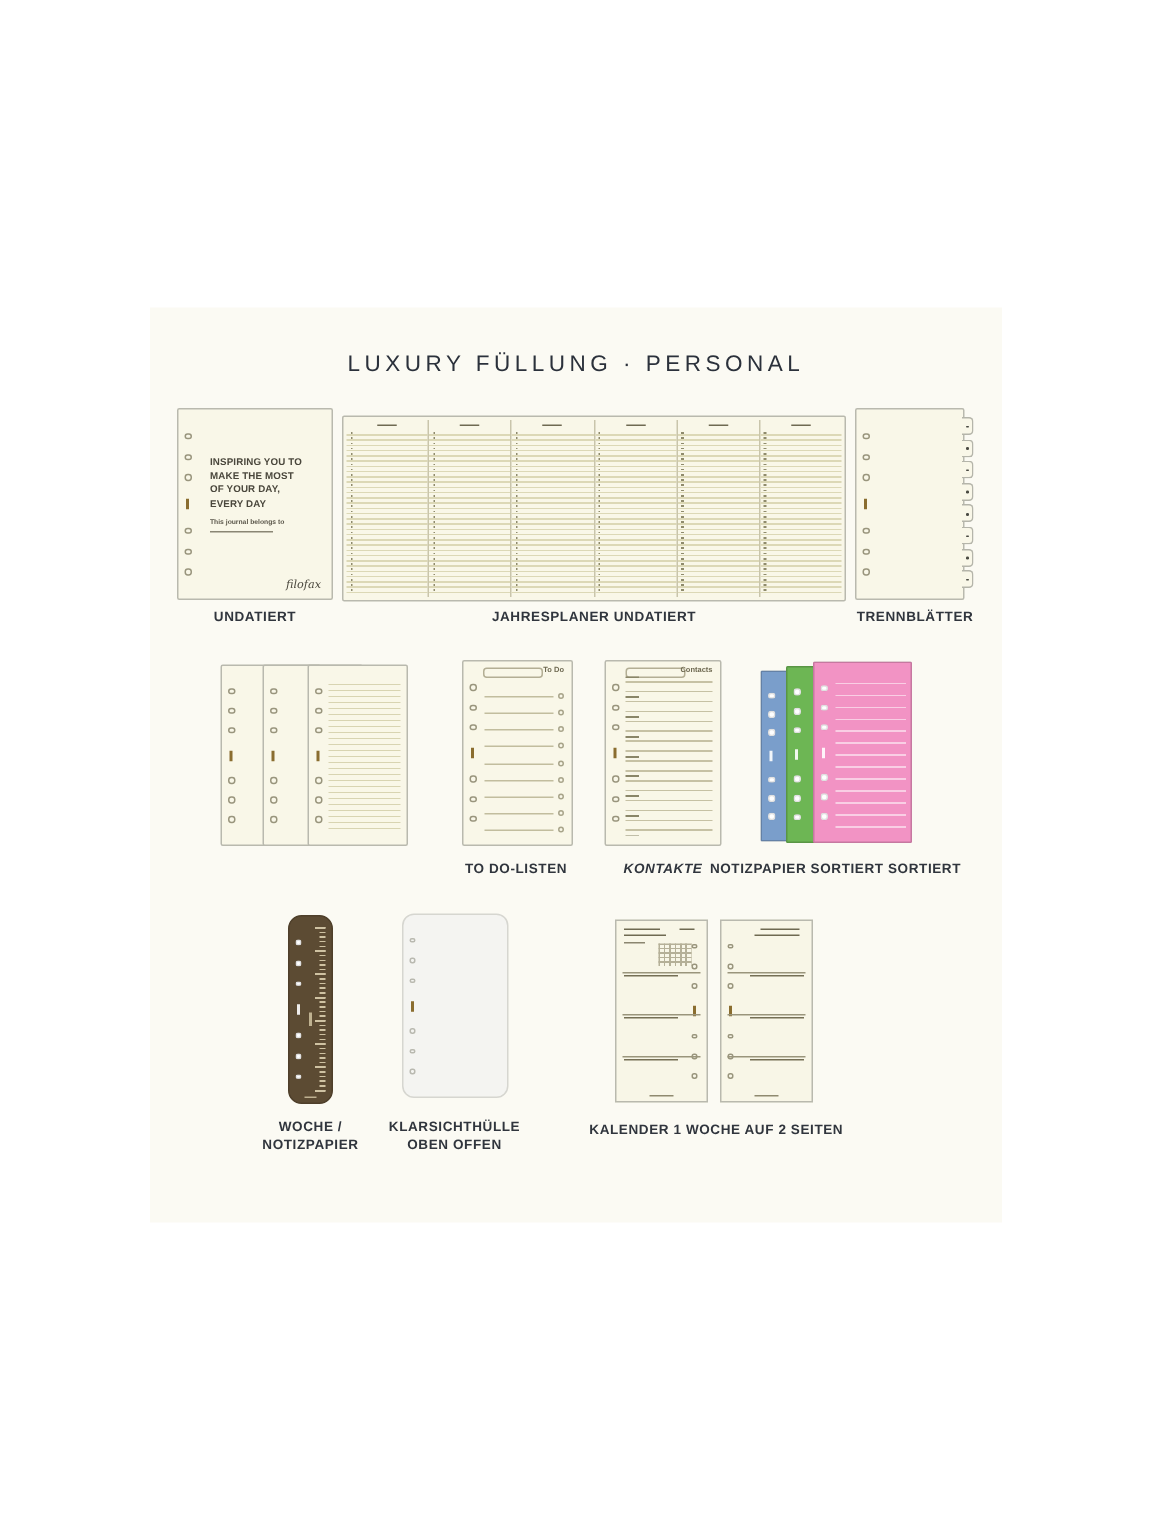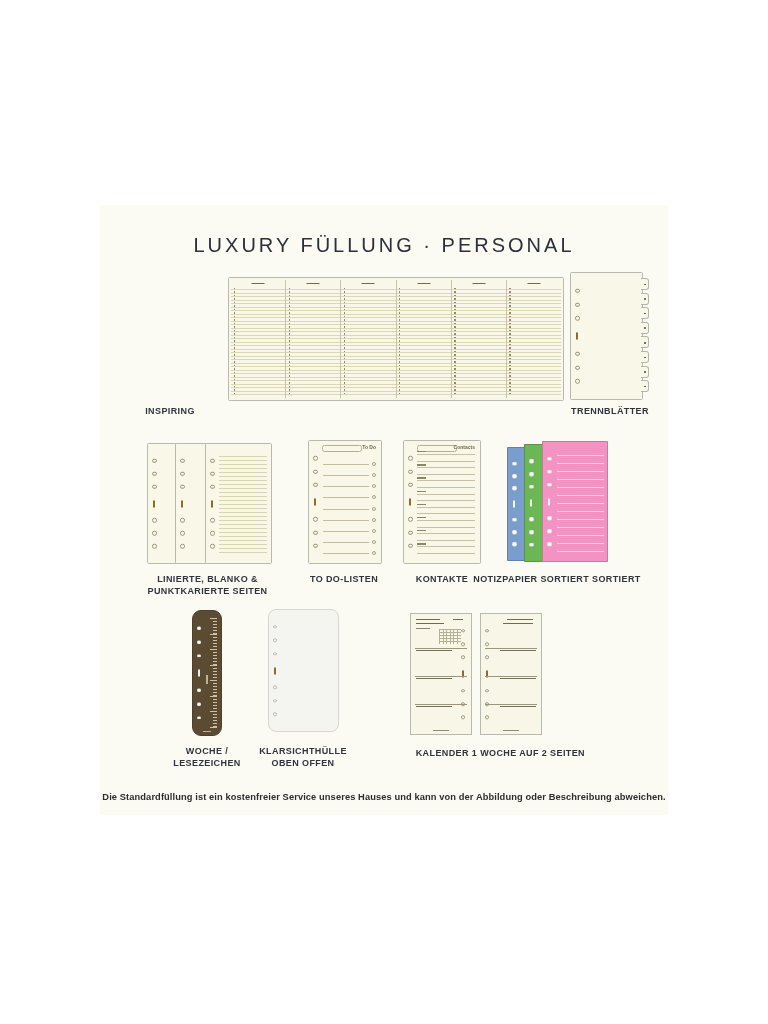--- a/index.html
+++ b/index.html
@@ -1,20 +1,20 @@
 <!DOCTYPE html>
 <html><head>
 <meta charset="utf-8">
 <style>
   html,body{margin:0;padding:0;}
   body{width:768px;height:1024px;background:#ffffff;position:relative;font-family:"Liberation Sans",sans-serif;overflow:hidden;}
   .canvas{position:absolute;inset:0;}
   .panel{position:absolute;left:100px;top:205px;width:568px;height:610px;background:#fbfaf3;}
 
-  .title{position:absolute;left:0;right:0;top:234px;text-align:center;font-size:20px;font-weight:500;
+  .title{position:absolute;left:0;right:0;top:234px;text-align:center;font-size:15px;font-weight:500;
          letter-spacing:3px;color:#2b313b;}
 
   
   .sheet{position:absolute;background:#f9f7e8;border:1px solid #b9b9ae;box-sizing:border-box;border-radius:1.5px;}
 
   
   .hole-col{position:absolute;top:0;bottom:0;width:10px;left:2px;}
   .hole-col.right{left:auto;right:2px;}
   .hole{position:absolute;left:2px;width:4.5px;height:4.5px;border:1px solid #99957d;border-radius:50%;
         box-sizing:border-box;transform:translateY(-50%);}
@@ -55,25 +55,25 @@
                background:#4a4a42;border-radius:50%;}
 
   
   .lbl{position:absolute;font-size:9px;font-weight:700;letter-spacing:.4px;color:#30353d;
        text-align:center;line-height:11.5px;}
   .lbl-deckblatt{left:110px;top:406px;width:120px;}
   .lbl-planner{left:246px;top:406px;width:300px;}
   .lbl-trenn{left:545px;top:406px;width:130px;}
   .lbl-seiten{left:125px;top:574px;width:165px;}
   .lbl-todo{left:294px;top:574px;width:100px;}
-  .lbl-kontakte{left:392px;top:574px;width:100px;}
+  .lbl-kontakte{left:392px;top:574px;width:100px;font-style:italic;}
   .lbl-notiz{left:457px;top:574px;width:200px;}
   .lbl-lineal{left:157px;top:746px;width:100px;}
   .lbl-huelle{left:243px;top:746px;width:120px;}
-  .lbl-kalender{left:370px;top:748px;width:215px;text-align:right;}
+  .lbl-kalender{left:370px;top:748px;width:215px;}
 
   
   .sheetA{left:147px;top:443px;width:67px;height:121px;z-index:1;}
   .sheetB{left:175px;top:443px;width:67px;height:121px;z-index:2;}
   .sheetC{left:205px;top:443px;width:67px;height:121px;z-index:3;}
   .sheetC .ruled{position:absolute;left:13px;right:4px;top:9px;bottom:7px;
       background:repeating-linear-gradient(to bottom,transparent 0 3px,#d8d4b2 3px 4px);}
 
   
   .todo{left:308px;top:440px;width:74px;height:124px;}
@@ -132,20 +132,35 @@
               font-weight:600;color:#2d2d2d;letter-spacing:.1px;}
 </style>
 </head>
 <body>
 
 <div class="canvas">
   <div class="panel"></div>
 
   <div class="title">LUXURY FÜLLUNG · PERSONAL</div>
 
+  <div class="sheet deckblatt">
+    <div class="hole-col left">
+        <div class="hole" style="top: 14%;"></div>
+        <div class="hole" style="top: 25%;"></div>
+        <div class="hole" style="top: 36%;"></div>
+        <div class="hole" style="top: 64%;"></div>
+        <div class="hole" style="top: 75%;"></div>
+        <div class="hole" style="top: 86%;"></div>
+        <div class="slot" style="top: 50%;"></div>
+      </div>
+    <div class="cover-text">INSPIRING YOU TO MAKE THE MOST OF YOUR DAY, EVERY DAY</div>
+    <div class="cover-sub">This journal belongs to</div>
+    <div class="cover-line"></div>
+    <div class="brand">filofax</div>
+  </div>
 
   <div class="sheet planner">
     <div id="planner-cols">
         <div class="pcol">
           <div class="pcol-head"></div>
           <div class="pcol-body"></div>
         </div>
         <div class="pcol">
           <div class="pcol-head"></div>
           <div class="pcol-body"></div>
@@ -184,21 +199,22 @@
         <div class="dtab" style="top: 19.6px;"></div>
         <div class="dtab" style="top: 34.2px;"></div>
         <div class="dtab" style="top: 48.8px;"></div>
         <div class="dtab" style="top: 63.4px;"></div>
         <div class="dtab" style="top: 78px;"></div>
         <div class="dtab" style="top: 92.6px;"></div>
         <div class="dtab" style="top: 107.2px;"></div>
       </div>
   </div>
 
-  <div class="lbl lbl-deckblatt">INSPIRING</div>
+  <div class="lbl lbl-deckblatt">UNDATIERT</div>
+  <div class="lbl lbl-planner">JAHRESPLANER UNDATIERT</div>
   <div class="lbl lbl-trenn">TRENNBLÄTTER</div>
 
   <div class="sheet sheetA">
     <div class="hole-col left">
         <div class="hole" style="top: 14%;"></div>
         <div class="hole" style="top: 25%;"></div>
         <div class="hole" style="top: 36%;"></div>
         <div class="hole" style="top: 64%;"></div>
         <div class="hole" style="top: 75%;"></div>
         <div class="hole" style="top: 86%;"></div>
@@ -298,24 +314,20 @@
         <div class="hole" style="top: 25%;"></div>
         <div class="hole" style="top: 36%;"></div>
         <div class="hole" style="top: 64%;"></div>
         <div class="hole" style="top: 75%;"></div>
         <div class="hole" style="top: 86%;"></div>
         <div class="slot" style="top: 50%;"></div>
       </div>
     <div class="note-lines"></div>
   </div>
 
-  <div class="lbl lbl-seiten">
-    <div>LINIERTE, BLANKO &amp;</div>
-    <div>PUNKTKARIERTE SEITEN</div>
-  </div>
   <div class="lbl lbl-todo">TO DO-LISTEN</div>
   <div class="lbl lbl-kontakte">KONTAKTE</div>
   <div class="lbl lbl-notiz">NOTIZPAPIER SORTIERT SORTIERT</div>
 
   <div class="ruler">
     <div class="hole-col left solid small ruler-holes">
         <div class="hole" style="top: 14%;"></div>
         <div class="hole" style="top: 25%;"></div>
         <div class="hole" style="top: 36%;"></div>
         <div class="hole" style="top: 64%;"></div>
@@ -377,22 +389,21 @@
     <div class="kh" style="right:8px;top:8.5px;width:30px;"></div>
     <div class="kal-sections">
         <div class="kal-sec" style="top: 34px;"></div>
         <div class="kal-sec" style="top: 62px;"></div>
         <div class="kal-sec" style="top: 90px;"></div>
       </div>
   </div>
 
   <div class="lbl lbl-lineal">
     <div>WOCHE /</div>
-    <div>LESEZEICHEN</div>
+    <div>NOTIZPAPIER</div>
   </div>
   <div class="lbl lbl-huelle">
     <div>KLARSICHTHÜLLE</div>
     <div>OBEN OFFEN</div>
   </div>
   <div class="lbl lbl-kalender">KALENDER 1 WOCHE AUF 2 SEITEN</div>
 
-  <div class="disclaimer">Die Standardfüllung ist ein kostenfreier Service unseres Hauses und kann von der Abbildung oder Beschreibung abweichen.</div>
 </div>
 
 </body></html>

